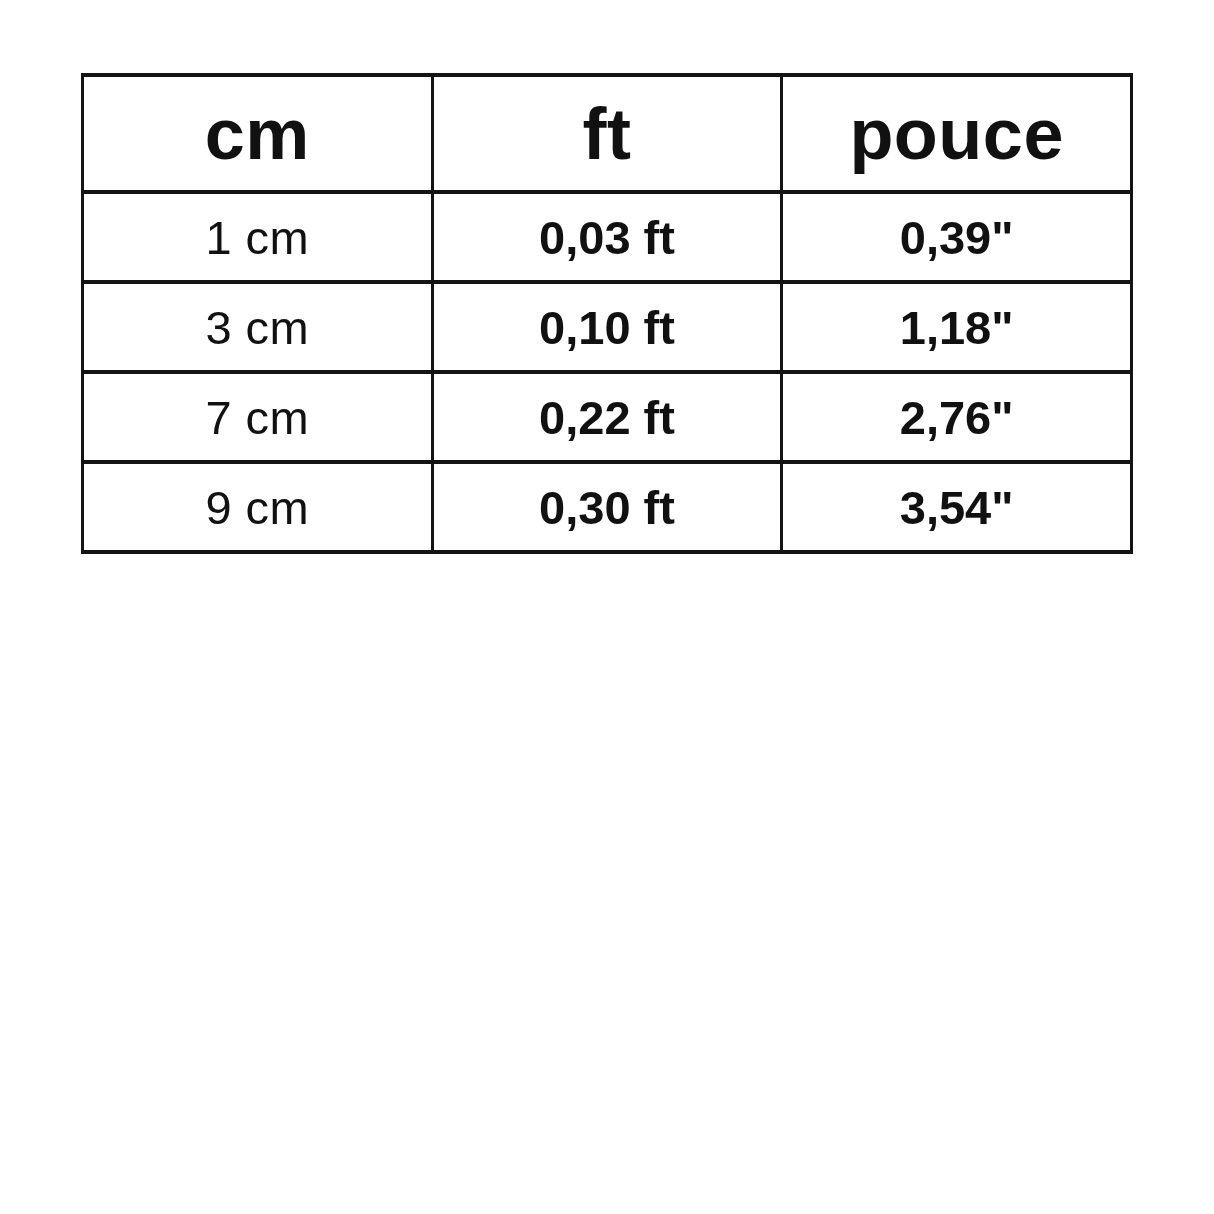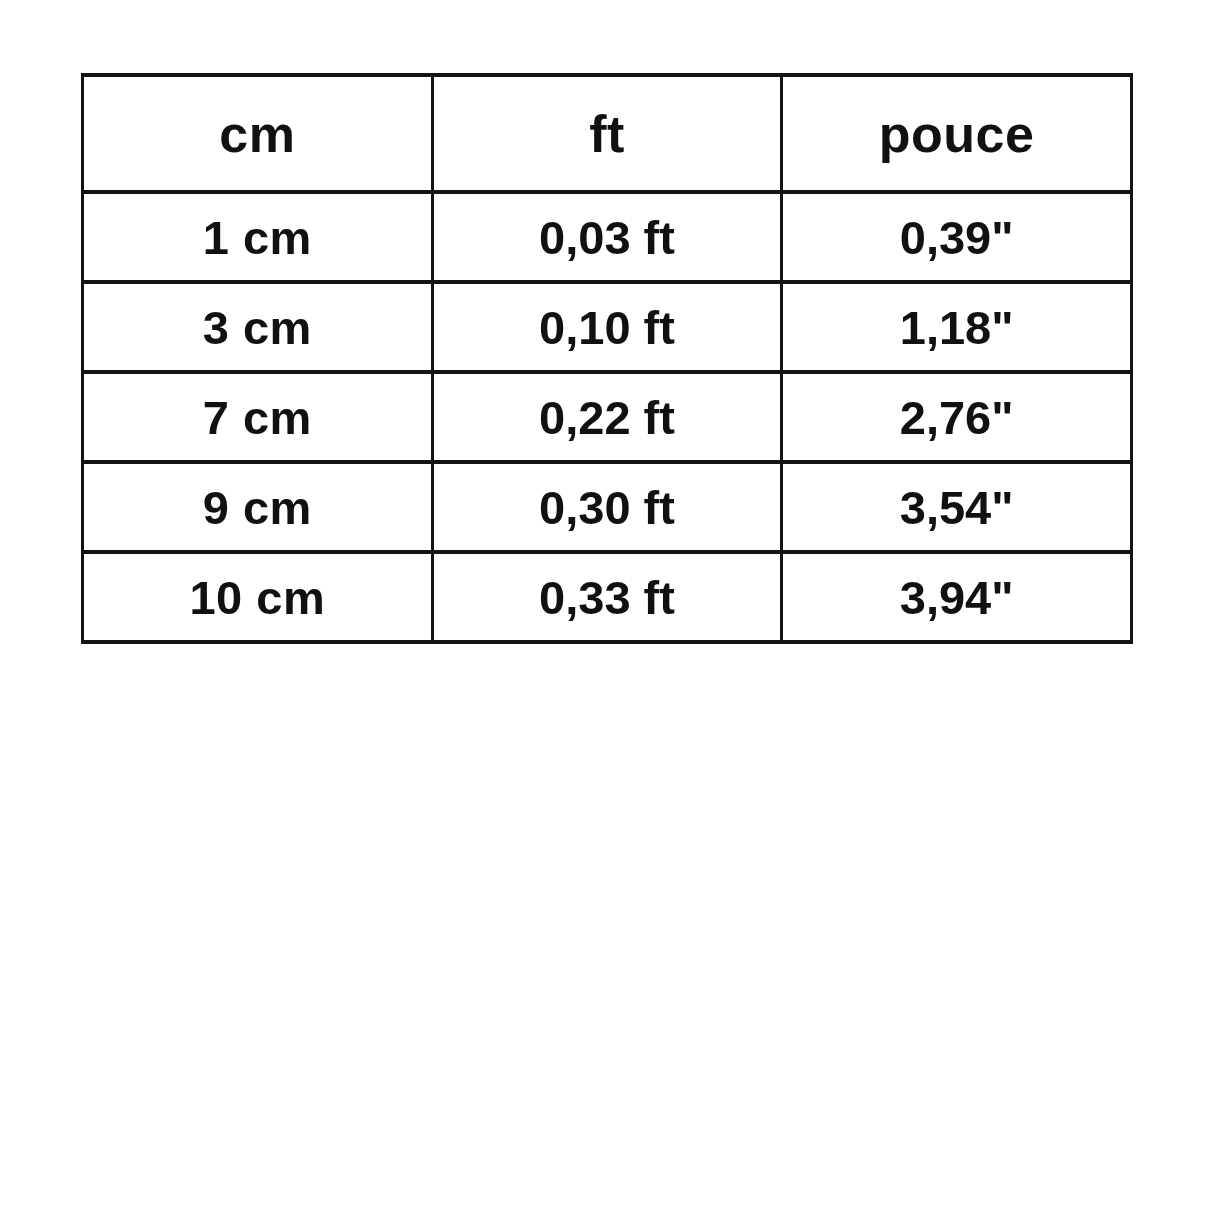--- a/index.html
+++ b/index.html
@@ -25,30 +25,30 @@
     border-top-width: 4px;
     border-bottom-width: 4px;
     text-align: center;
     vertical-align: middle;
     background: #ffffff;
     white-space: nowrap;
     overflow: hidden;
   }
   .conversion-table th {
     height: 117px;
-    font-size: 52px;
+    font-size: 72px;
     font-weight: 700;
     letter-spacing: 0.5px;
   }
   .conversion-table td {
     height: 90px;
     font-size: 47px;
   }
   .conversion-table td.col-cm {
-    font-weight: 700;
+    font-weight: 400;
     letter-spacing: 0.5px;
   }
   .conversion-table td.col-ft,
   .conversion-table td.col-pouce {
     font-weight: 700;
     letter-spacing: 0px;
   }
 </style>
 </head>
 <body>
@@ -76,19 +76,14 @@
       <tr>
         <td class="col-cm">7 cm</td>
         <td class="col-ft">0,22 ft</td>
         <td class="col-pouce">2,76"</td>
       </tr>
       <tr>
         <td class="col-cm">9 cm</td>
         <td class="col-ft">0,30 ft</td>
         <td class="col-pouce">3,54"</td>
       </tr>
-      <tr>
-        <td class="col-cm">10 cm</td>
-        <td class="col-ft">0,33 ft</td>
-        <td class="col-pouce">3,94"</td>
-      </tr>
     </tbody>
 </table>
 
 </body></html>

